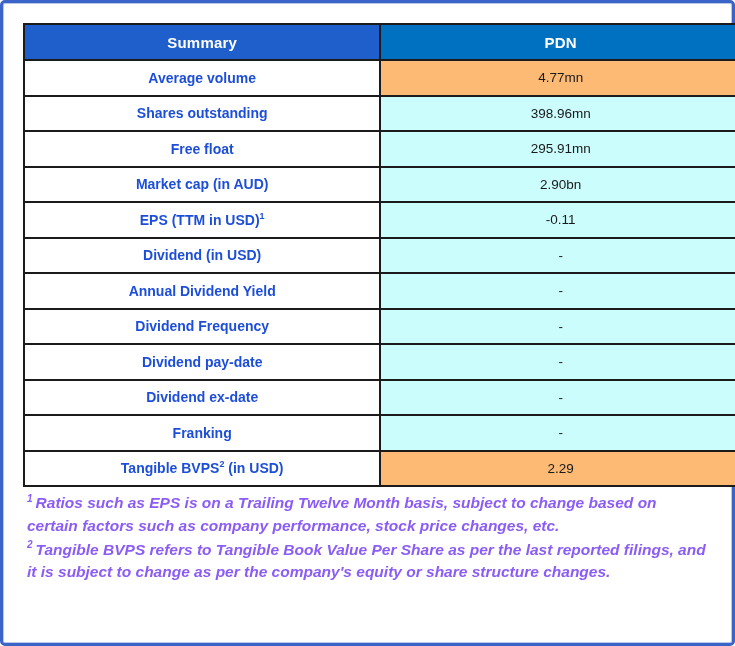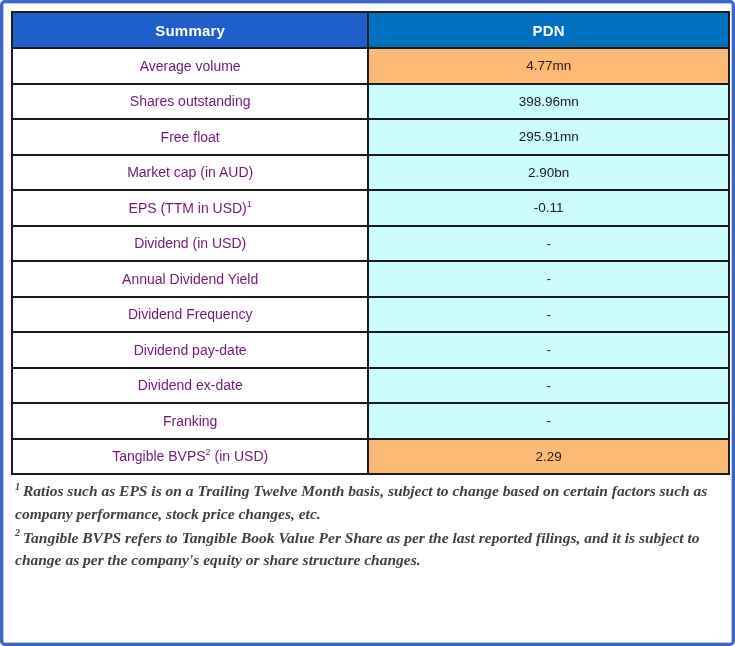--- a/index.html
+++ b/index.html
@@ -10,21 +10,21 @@
     overflow: hidden;
   }
   .frame {
     position: absolute;
     inset: 0;
     width: 735px; height: 646px;
     border: 3px solid #3a64c8;
     border-radius: 5px;
     box-shadow: inset 0 0 0 1px #b9c9e8;
     background: #ffffff;
-    padding: 8px;
+    padding: 20px;
   }
   table.summary {
     width: 719px;
     border-collapse: collapse;
     table-layout: fixed;
   }
   table.summary th, table.summary td {
     border: 2px solid #1b1b1b;
     text-align: center;
     vertical-align: middle;
@@ -35,22 +35,23 @@
     color: #ffffff;
     font-size: 15px;
     font-weight: bold;
     letter-spacing: 0.2px;
   }
   th.hdr-summary { background: #1f5fcc; border-right: 2px solid #1f3864; }
   th.hdr-ticker  { background: #0070c0; border-left: 2px solid #1f3864; }
   td.lbl {
     height: 35.5px;
     background: #ffffff;
-    color: #701a75;
+    color: #1d4ed8;
     font-size: 14px;
+    font-weight: bold;
   }
   td.val {
     background: #ccfdfd;
     color: #1a1a1a;
     font-size: 13.5px;
   }
   td.lbl sup, td.val sup {
     font-size: 9px;
     vertical-align: super;
     line-height: 0;
@@ -135,19 +136,19 @@
         <td class="lbl"><span class="lbl-main">Franking</span><sup class="lbl-sup"></sup><span class="lbl-suffix"></span></td>
         <td class="val" style="background: rgb(204, 253, 253);">-</td>
       </tr>
         <tr>
         <td class="lbl"><span class="lbl-main">Tangible BVPS</span><sup class="lbl-sup">2</sup><span class="lbl-suffix"> (in USD)</span></td>
         <td class="val" style="background: #fdba74;">2.29</td>
       </tr>
       </tbody>
   </table>
 
-  <div class="footnotes" style="color: #404040; font-family: Liberation Serif, serif;">
+  <div class="footnotes" style="color: #8b5cf6;">
 
   <div class="footnote"><sup class="fn-sup">1</sup><span class="fn-text">Ratios such as EPS is on a Trailing Twelve Month basis, subject to change based on certain factors such as company performance, stock price changes, etc.</span></div>
       <div class="footnote"><sup class="fn-sup">2</sup><span class="fn-text">Tangible BVPS refers to Tangible Book Value Per Share as per the last reported filings, and it is subject to change as per the company's equity or share structure changes.</span></div>
     </div>
 
 </div>
 
 </body></html>

